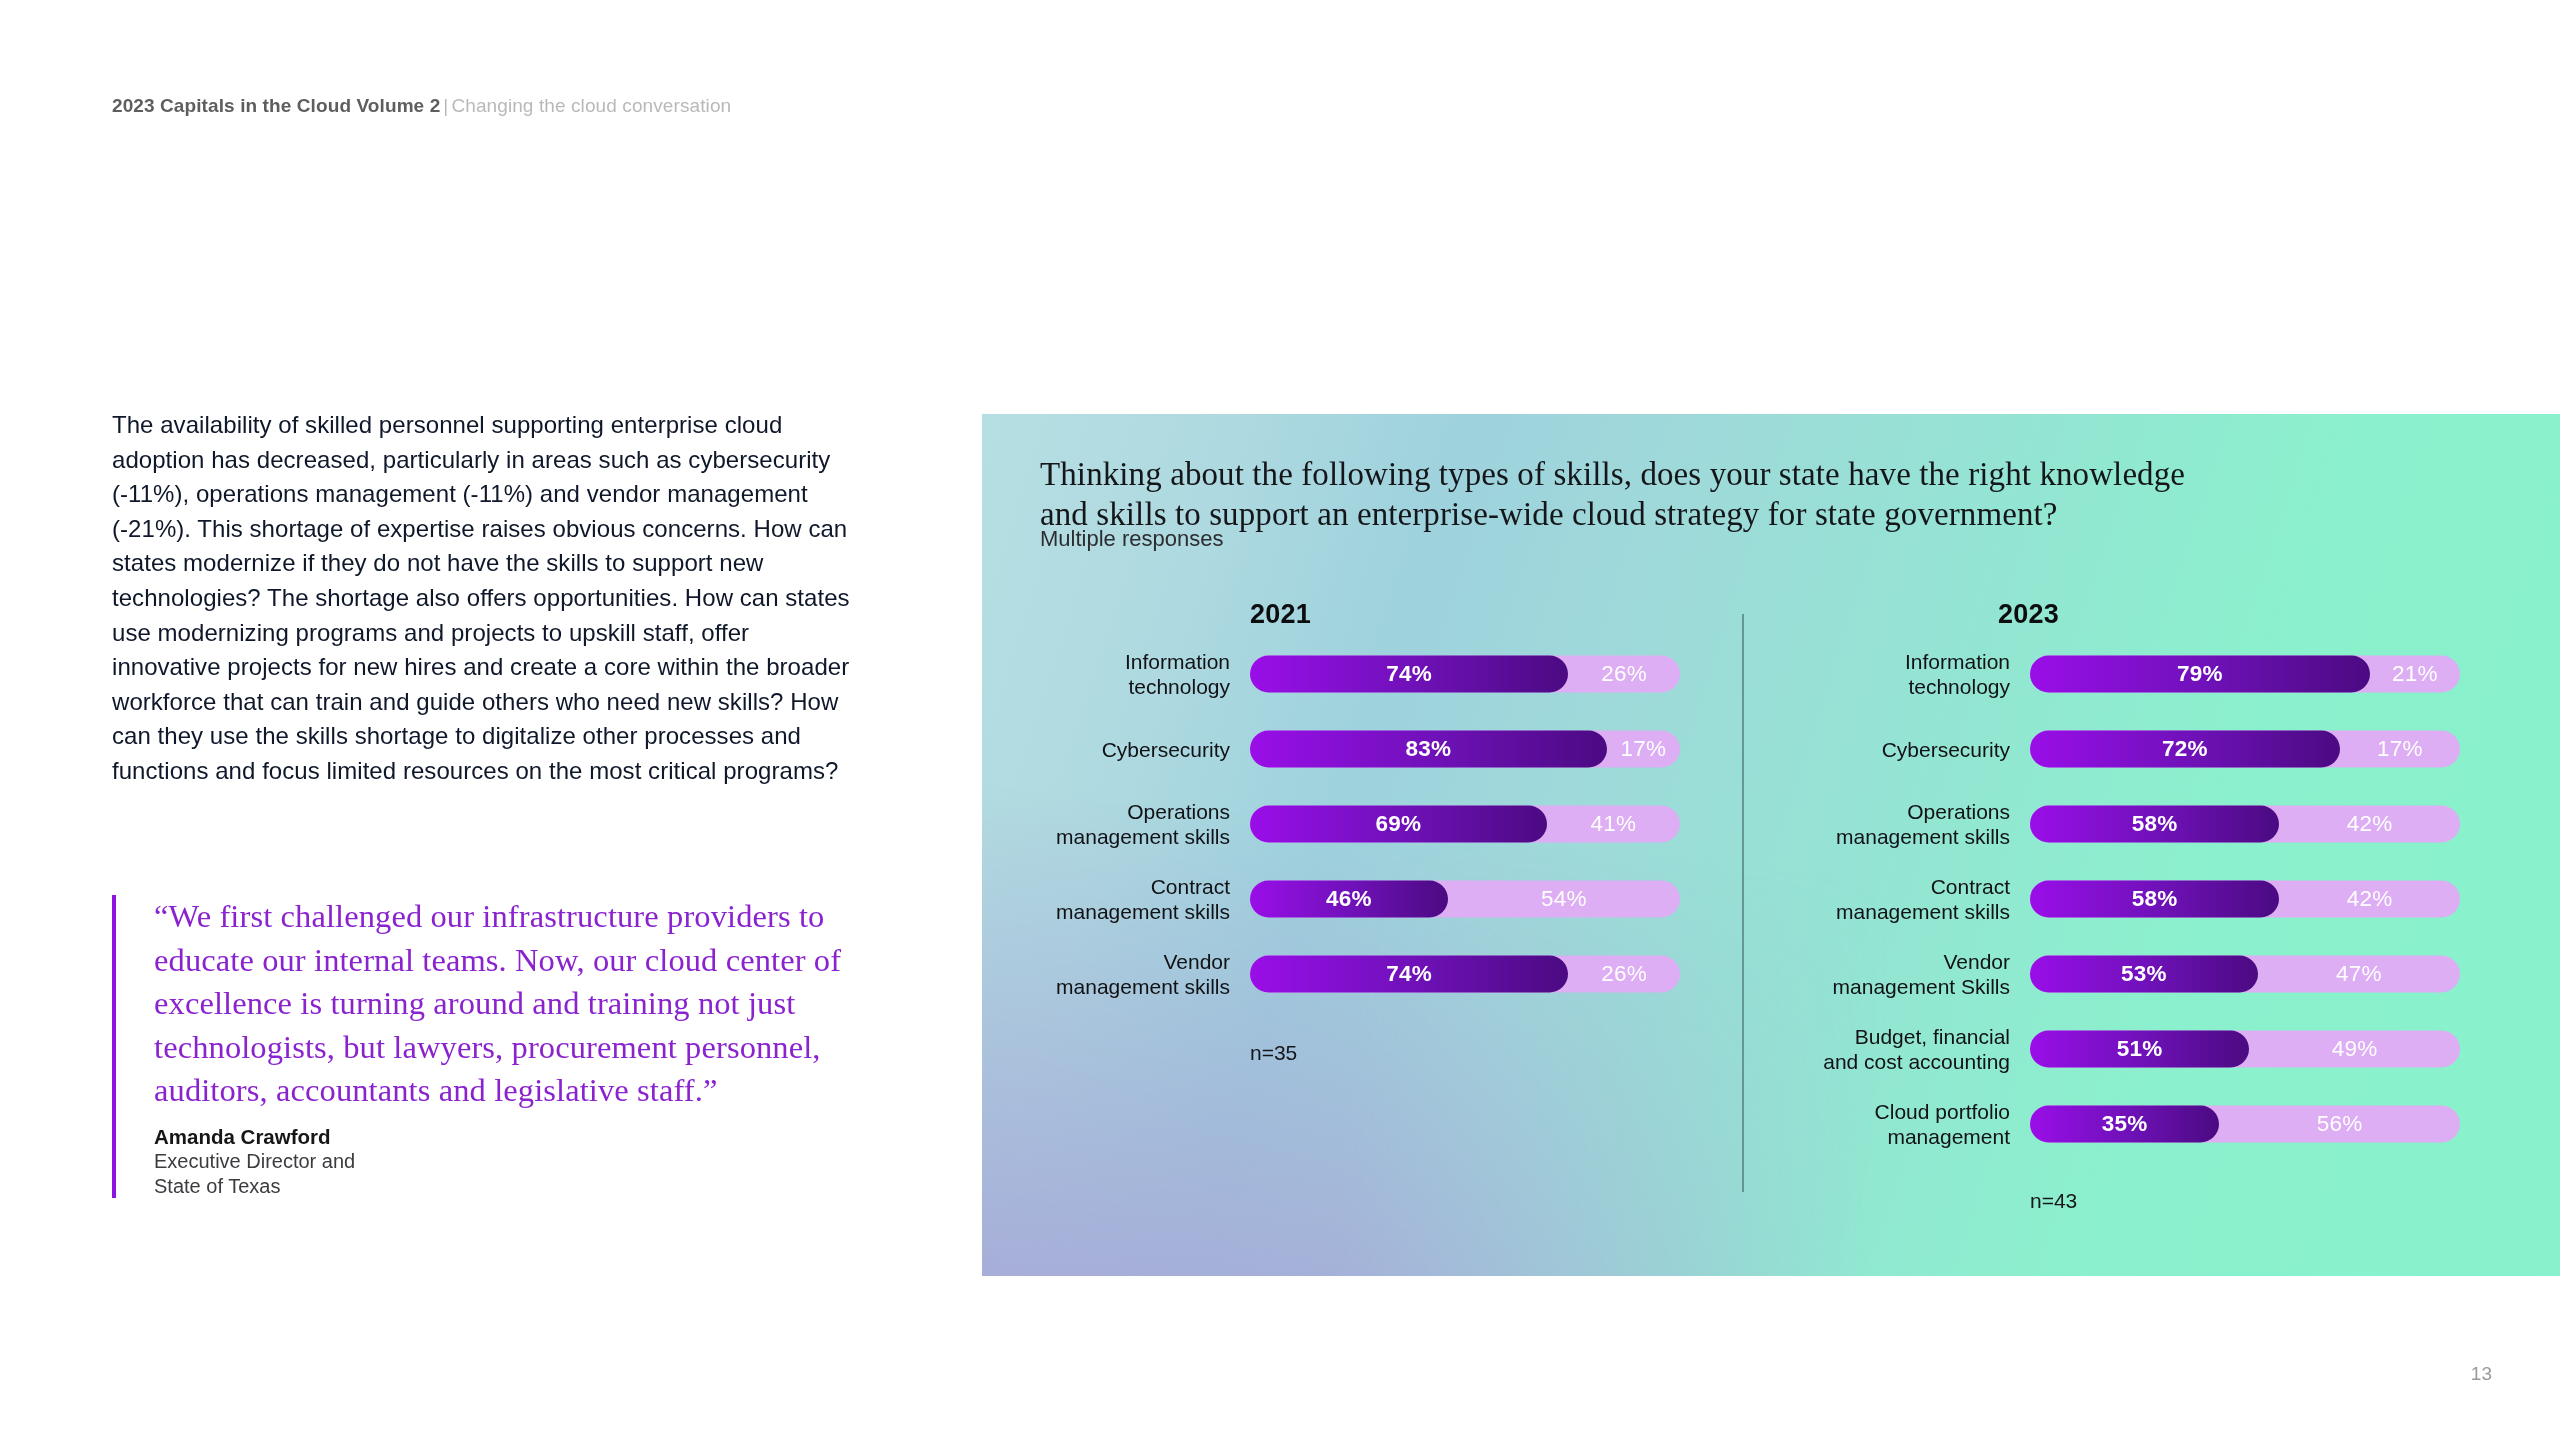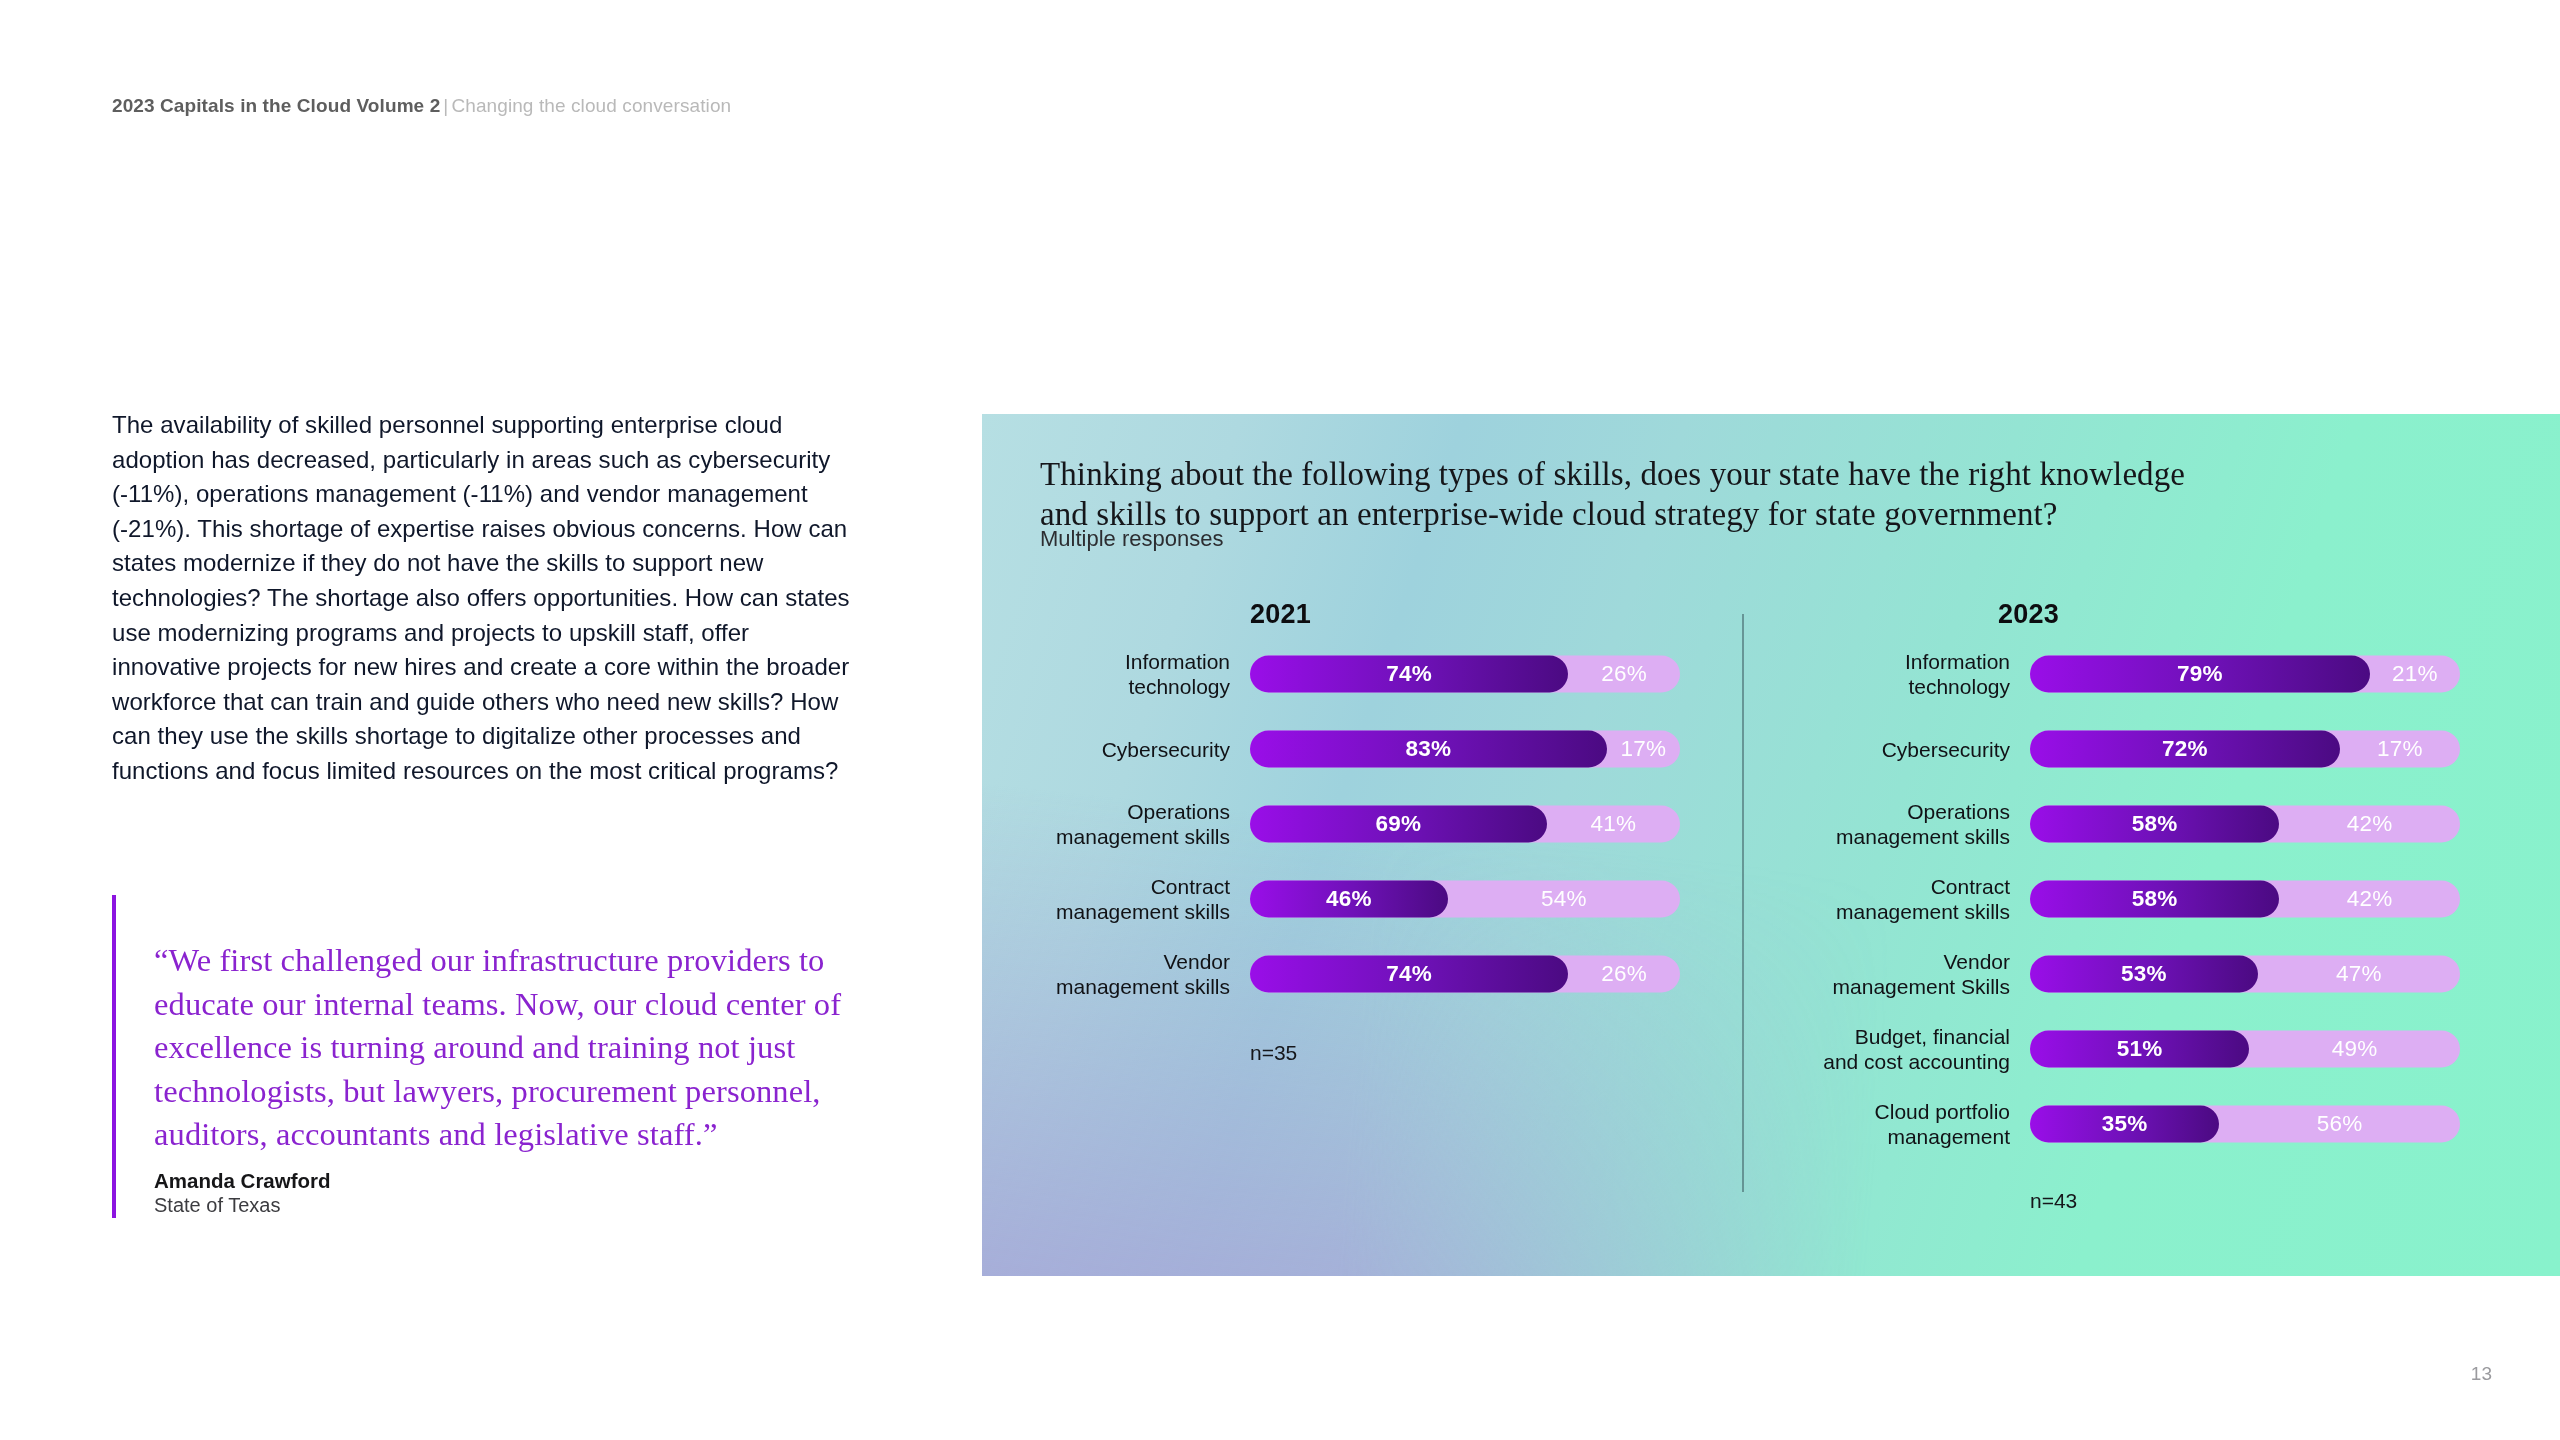--- a/index.html
+++ b/index.html
@@ -28,21 +28,20 @@
   }
 
   .quote-block {
     position: absolute; left: 0px; top: 487px; width: 742px;
     padding-left: 38px; border-left: 4px solid #8c14e0;
   }
   .quote-text {
     font-family: "Liberation Serif", serif;
     font-size: 32.5px; line-height: 43.5px; color: #8a23cf;
     letter-spacing: .1px;
-    margin-top: 44px;
   }
   .attrib { margin-top: 12px; font-size: 20px; line-height: 24.5px; color: #2b2b2f; }
   .attrib .who { font-weight: 700; color: #161618; font-size: 20.5px; }
   .attrib .role { color: #3c3c40; }
 
   
   .panel {
     position: absolute; left: 982px; top: 414px;
     width: 1578px; height: 862px;
     background:
@@ -142,20 +141,21 @@
     <span class="rh-strong">2023 Capitals in the Cloud Volume 2</span><span class="rh-sep">|</span><span class="rh-light">Changing the cloud conversation</span>
   </div>
 
   <div class="left-col">
     <p class="body-copy">The availability of skilled personnel supporting enterprise cloud adoption has decreased, particularly in areas such as cybersecurity (-11%), operations management (-11%) and vendor management (-21%). This shortage of expertise raises obvious concerns. How can states modernize if they do not have the skills to support new technologies? The shortage also offers opportunities. How can states use modernizing programs and projects to upskill staff, offer innovative projects for new hires and create a core within the broader workforce that can train and guide others who need new skills? How can they use the skills shortage to digitalize other processes and functions and focus limited resources on the most critical programs?</p>
 
     <div class="quote-block">
       <div class="quote-text">“We first challenged our infrastructure providers to educate our internal teams. Now, our cloud center of excellence is turning around and training not just technologists, but lawyers, procurement personnel, auditors, accountants and legislative staff.”</div>
       <div class="attrib">
         <div class="who">Amanda Crawford</div>
+        <div class="role">Executive Director and</div>
         <div class="role">State of Texas</div>
       </div>
     </div>
   </div>
 
   <div class="panel">
     <div class="panel-inner">
       <div class="chart-title">Thinking about the following types of skills, does your state have the right knowledge and skills to support an enterprise-wide cloud strategy for state government?</div>
       <div class="chart-sub">Multiple responses</div>
 

